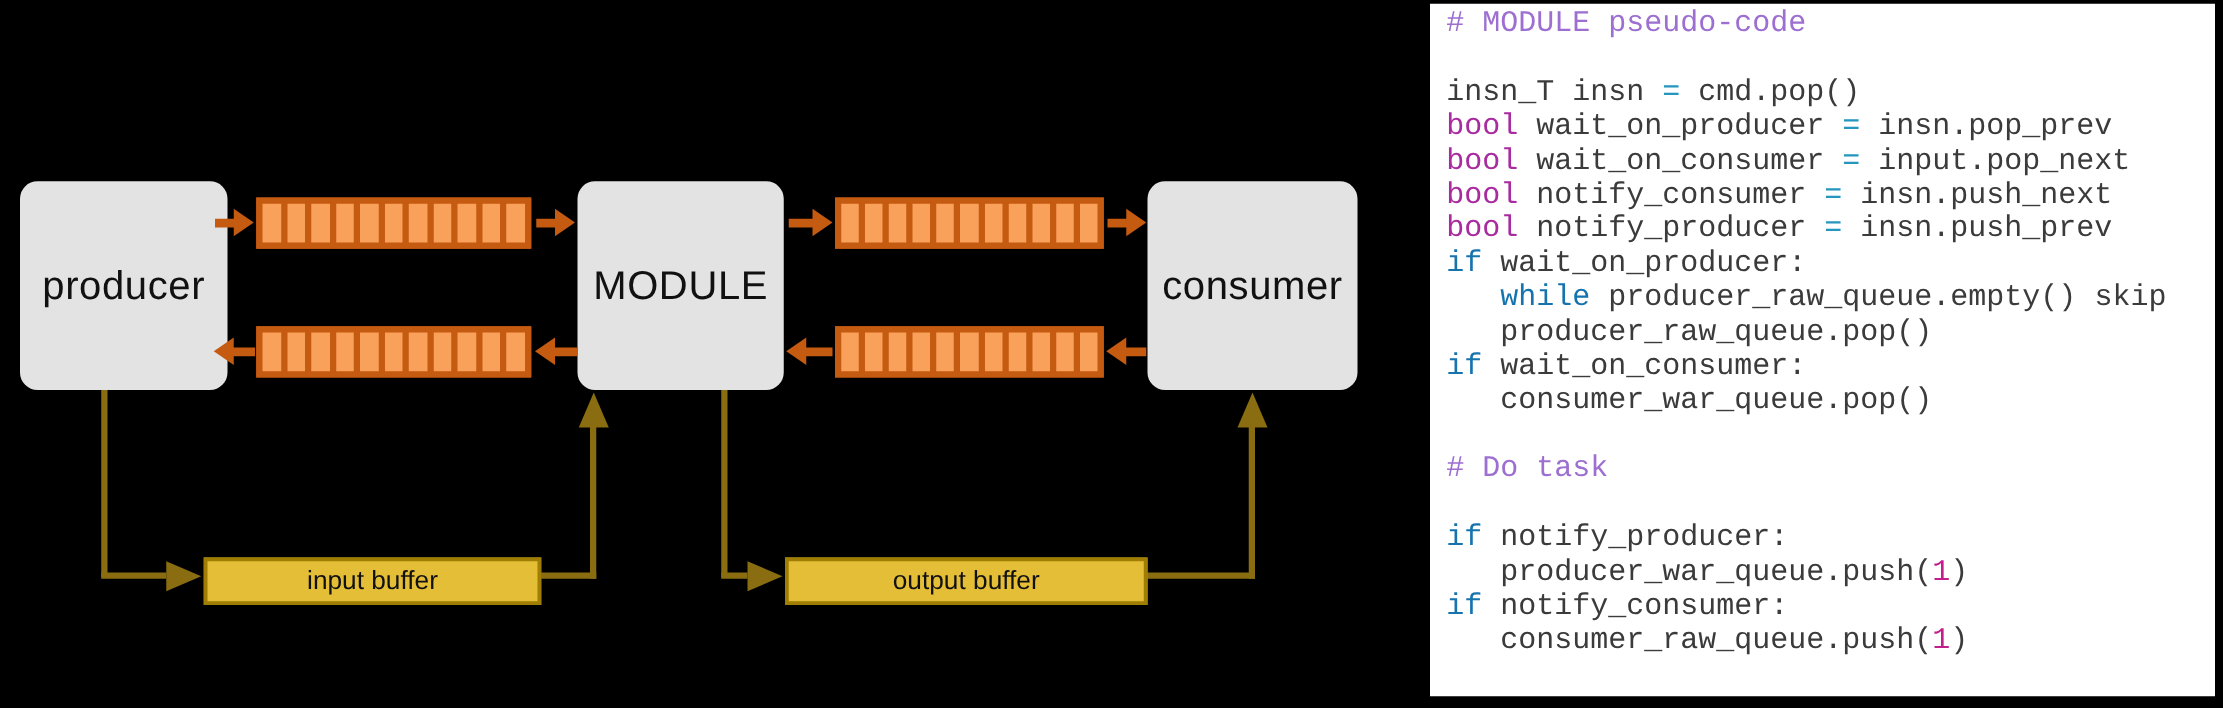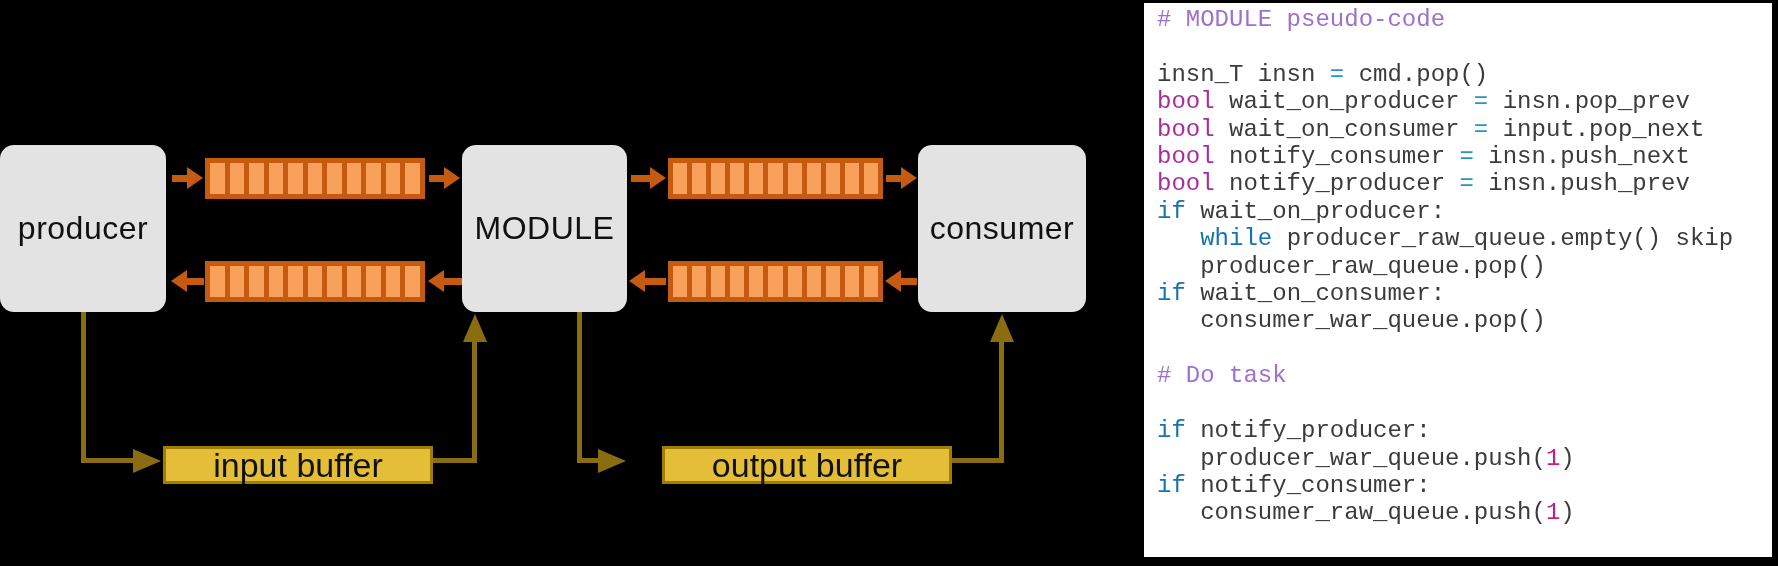--- a/index.html
+++ b/index.html
@@ -10,21 +10,21 @@
     --c-cm:#9D6FD0; --c-kw:#A92BA0; --c-op:#2596BE; --c-ctl:#1673AE; --c-df:#3B3B3B; --c-num:#C21E8C;
   }
   html,body{margin:0;padding:0;background:#000;}
   .stage{position:relative;width:1778px;height:566px;background:var(--canvas-bg);
          font-family:"Liberation Sans",sans-serif;overflow:hidden;}
 
   
   .node{position:absolute;background:var(--node-fill);border-radius:14px;
         display:flex;align-items:center;justify-content:center;
         color:var(--node-text);font-size:32px;letter-spacing:0.5px;}
-  .node-producer{left:0;top:145px;width:166px;height:167px;}
+  .node-producer{left:16px;top:145px;width:166px;height:167px;}
   .node-module{left:462px;top:145px;width:165px;height:167px;}
   .node-consumer{left:918px;top:145px;width:168px;height:167px;}
 
   
   .queue{position:absolute;height:41px;background:var(--queue-border);
          border:5px solid var(--queue-border);display:flex;gap:5px;box-sizing:border-box;}
   .queue-cell{flex:1;background:var(--queue-fill);}
   .q1{left:205px;top:158px;width:220px;}
   .q2{left:205px;top:261px;width:220px;}
   .q3{left:668px;top:158px;width:215px;}
@@ -45,23 +45,23 @@
   .cpart{position:absolute;background:var(--connector);}
   .chead-right{position:absolute;width:0;height:0;border-style:solid;border-color:transparent;
       border-left-color:var(--connector);border-width:12px 0 12px 28px;}
   .chead-up{position:absolute;width:0;height:0;border-style:solid;border-color:transparent;
       border-bottom-color:var(--connector);border-width:0 12px 28px 12px;}
 
   
   .buffer{position:absolute;top:446px;height:38px;background:var(--buffer-fill);
           border:3px solid var(--buffer-border);box-sizing:border-box;
           display:flex;align-items:center;justify-content:center;
-          color:#111;font-size:34px;}
+          color:#111;font-size:21px;}
   .buffer-input{left:163px;width:270px;}
-  .buffer-output{left:662px;width:290px;}
+  .buffer-output{left:628px;width:290px;}
 
   
   .code-panel{position:absolute;left:1144px;top:3px;width:628px;height:554px;
       background:var(--panel-bg);box-sizing:border-box;padding:3px 0 0 13px;overflow:hidden;}
   .code-line{font-family:"Liberation Mono","DejaVu Sans Mono",monospace;
       font-size:24px;line-height:27.4px;white-space:pre;color:var(--c-df);}
   .tok-cm{color:var(--c-cm);} .tok-kw{color:var(--c-kw);font-family:Liberation Mono, monospace;} .tok-op{color:var(--c-op);}
   .tok-ctl{color:var(--c-ctl);} .tok-df{color:var(--c-df);} .tok-num{color:var(--c-num);}
 </style>
 </head>

